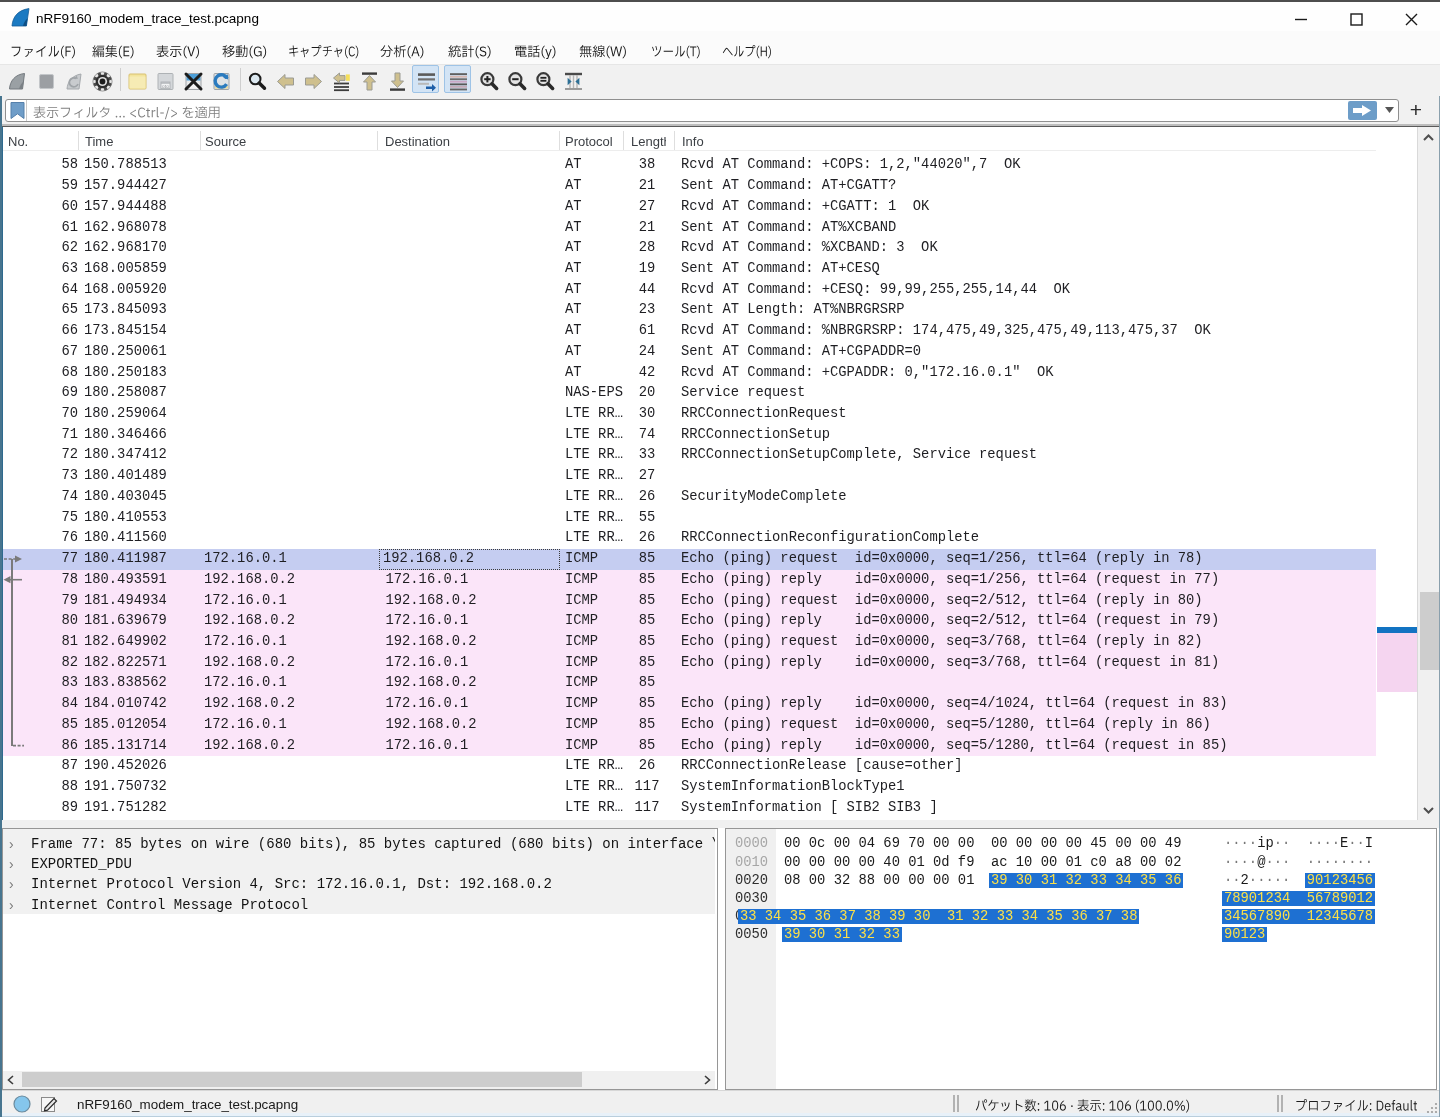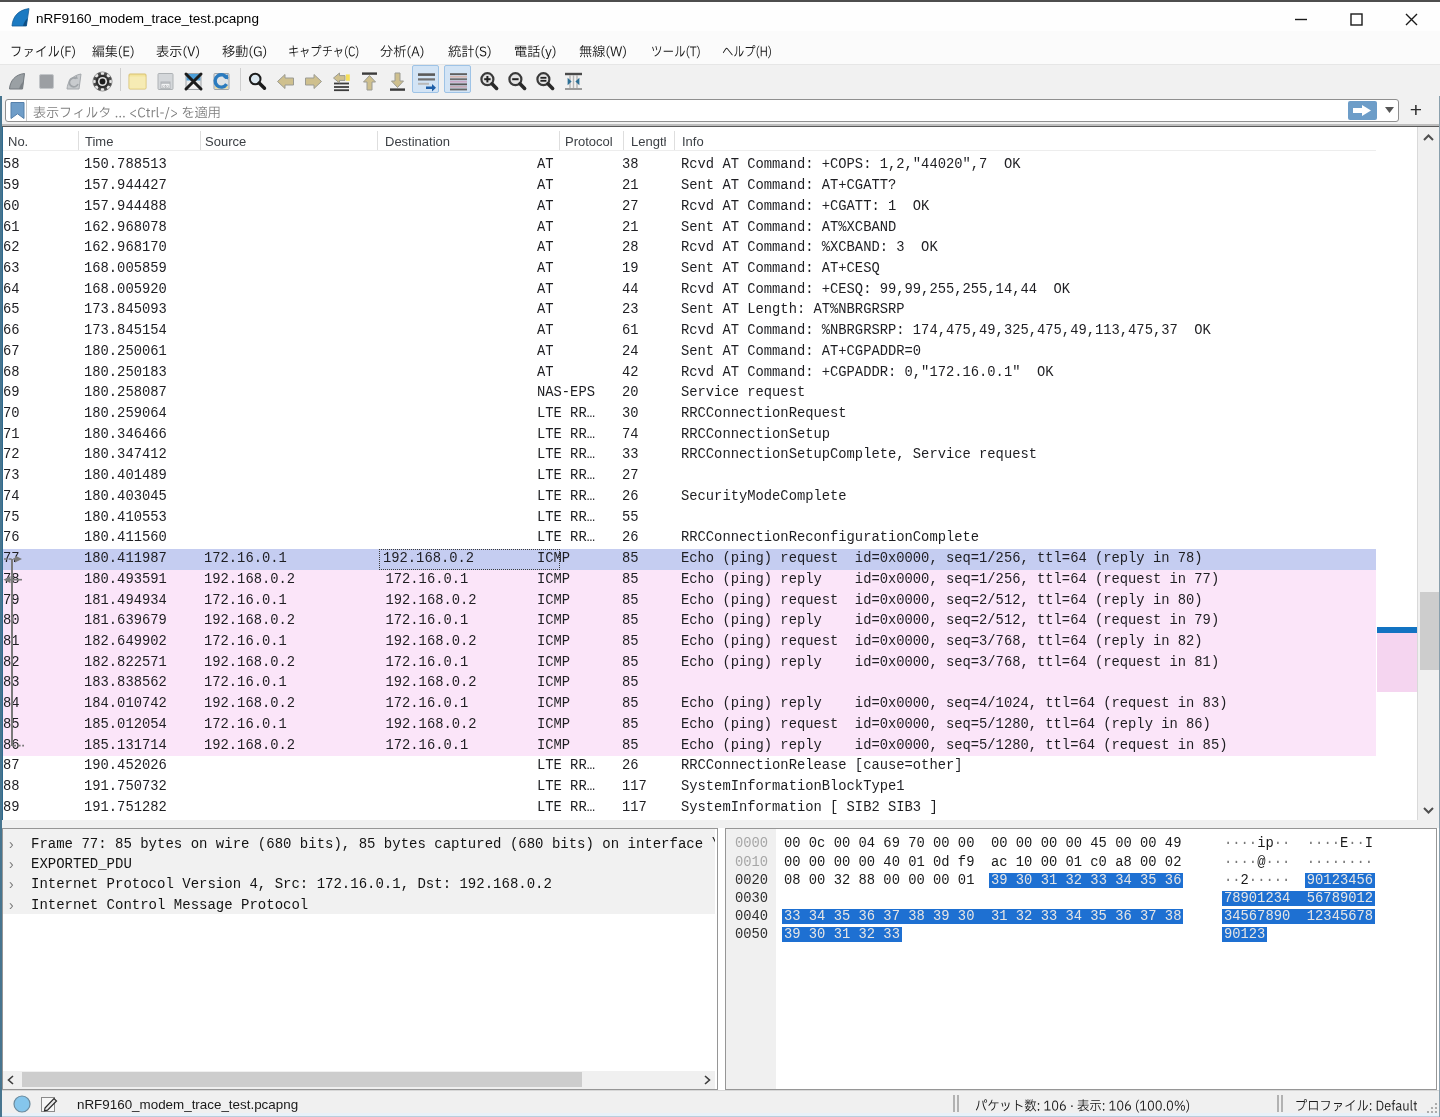--- a/index.html
+++ b/index.html
@@ -17,27 +17,27 @@
 #seam2{position:absolute;left:0;top:126px;width:1440px;height:1px;background:#5a5a5a}
 #plist{position:absolute;left:0;top:127px;width:1440px;height:693px;background:#fff}
 #plborder{position:absolute;left:0;top:0;width:3px;height:693px;background:#2f6a8e}
 .hcell{position:absolute;top:7px;font-size:13px;color:#3b3f44}
 .hsep{position:absolute;top:4px;width:1px;height:19px;background:#dedede}
 #phead{position:absolute;left:0;top:0;width:1421px;height:24px;background:#fff;border-bottom:1px solid #ededed}
 .prow{position:absolute;left:3px;width:1373px;height:20.74px;font-family:"Liberation Mono",monospace;font-size:13.8px;line-height:20.74px;color:#1e1e22;white-space:pre}
 .prow.pink{background:#fbe5f9}
 .prow.sel{background:#c5cdf1}
 .c{position:absolute;top:0;height:20.74px;overflow:hidden}
-.no{left:0;width:75px;text-align:left}
+.no{left:0;width:75px;text-align:right}
 .tm{left:81px}
 .src{left:201px}
 .dst{left:382.5px;width:175px}
 .focuscell{outline:1px dotted #3c3c3c;outline-offset:-1px;left:376px;padding-left:4px;width:181px}
-.pr{left:534px}
-.ln{left:619px;width:50px;text-align:left}
+.pr{left:562px}
+.ln{left:619px;width:50px;text-align:center}
 .inf{left:678px;width:695px}
 #relline{position:absolute;left:11px;width:1.6px;background:#7a7a7a}
 #minimap{position:absolute;left:1376px;top:0;width:41px;height:693px;background:#fff}
 #mmsel{position:absolute;left:1377px;top:499.5px;width:40px;height:6px;background:#1273c2}
 #mmpink{position:absolute;left:1377px;top:505.5px;width:40px;height:59px;background:#f5d5f0}
 #vscroll{position:absolute;left:1417px;top:0;width:23px;height:693px;background:#f0f0f0;border-left:1px solid #d9d9d9}
 #vthumb{position:absolute;left:1419.5px;top:465px;width:19px;height:78px;background:#cdcdcd}
 #splitter{position:absolute;left:0;top:820px;width:1440px;height:8px;background:#f0f0f0}
 #dpane{position:absolute;left:2px;top:828px;width:716px;height:262px;background:#fff;border:1px solid #969696}
 #dshade{position:absolute;left:3px;top:829px;width:712px;height:85px;background:#f1f1f1}
@@ -46,21 +46,21 @@
 .dtx{position:absolute;left:28px;top:0;font-family:"Liberation Mono",monospace;font-size:14px;color:#131313}
 #dhsb{position:absolute;left:3px;top:1070.5px;width:712px;height:18px;background:#f0f0f0}
 #dhthumb{position:absolute;left:22px;top:1072px;width:560px;height:15px;background:#cdcdcd}
 #hpane{position:absolute;left:725px;top:828px;width:712px;height:262px;background:#fff;border:1px solid #969696}
 #hoffbg{position:absolute;left:726px;top:829px;width:50px;height:260px;background:#f0f0f0}
 .hxl{position:absolute;height:18.12px;line-height:18.12px;font-family:"Liberation Mono",monospace;font-size:13.8px;white-space:pre}
 .hxl.lo{color:#a6a6a6}
 .hxl.dk{color:#2e2e2e}
 .hxt{color:#1a1a1a}
 .gd{color:#777}
-.hsel{background:#1e70d2;color:#e5e5e5;box-shadow:2px 0 0 #1e70d2,-2px 0 0 #1e70d2}
+.hsel{background:#1e70d2;color:#fde047;box-shadow:2px 0 0 #1e70d2,-2px 0 0 #1e70d2}
 #sbar{position:absolute;left:0;top:1090px;width:1440px;height:27px;background:#f0f0f0;border-top:1px solid #d7d7d7}
 .ssep{position:absolute;top:1095px;width:1.5px;height:17px;background:#b2b2b2}
 #sfile{position:absolute;left:77px;top:1097px;font-size:13.4px;color:#1a1a1a}
 </style></head>
 <body>
 <div id="win">
   <div id="titlebar"></div>
   <svg style="position:absolute;left:10px;top:7px" width="21" height="21" viewBox="0 0 21 21">
       <path d="M2,19 C2.6,10 8,3 19,1.6 L16.4,19 Z" fill="#1b7ac2" stroke="#135c97" stroke-width="0.8"></path>
       <path d="M13,19 L16.4,19 L17.5,11.5 C15,13.5 13.6,16 13,19 Z" fill="#0d4f86"></path>
@@ -342,21 +342,21 @@
 <div class="hxl hxt" style="top:835.40px;left:1224px"><span class="gd">·</span><span class="gd">·</span><span class="gd">·</span><span class="gd">·</span>ip<span class="gd">·</span><span class="gd">·</span>  <span class="gd">·</span><span class="gd">·</span><span class="gd">·</span><span class="gd">·</span>E<span class="gd">·</span><span class="gd">·</span>I</div>
 <div class="hxl lo" style="top:853.52px;left:735px">0010</div>
 <div class="hxl hxt" style="top:853.52px;left:784px">00 00 00 00 40 01 0d f9  ac 10 00 01 c0 a8 00 02</div>
 <div class="hxl hxt" style="top:853.52px;left:1224px"><span class="gd">·</span><span class="gd">·</span><span class="gd">·</span><span class="gd">·</span>@<span class="gd">·</span><span class="gd">·</span><span class="gd">·</span>  <span class="gd">·</span><span class="gd">·</span><span class="gd">·</span><span class="gd">·</span><span class="gd">·</span><span class="gd">·</span><span class="gd">·</span><span class="gd">·</span></div>
 <div class="hxl dk" style="top:871.64px;left:735px">0020</div>
 <div class="hxl hxt" style="top:871.64px;left:784px">08 00 32 88 00 00 00 01  <span class="hsel">39 30 31 32 33 34 35 36</span></div>
 <div class="hxl hxt" style="top:871.64px;left:1224px"><span class="gd">·</span><span class="gd">·</span>2<span class="gd">·</span><span class="gd">·</span><span class="gd">·</span><span class="gd">·</span><span class="gd">·</span>  <span class="hsel">90123456</span></div>
 <div class="hxl dk" style="top:889.76px;left:735px">0030</div>
 <div class="hxl hxt" style="top:889.76px;left:1224px"><span class="hsel">78901234  56789012</span></div>
 <div class="hxl dk" style="top:907.88px;left:735px">0040</div>
-<div class="hxl hxt" style="top:907.88px;left:784px"><span class="hsel">33 34 35 36 37 38 39 30  31 32 33 34 35 36 37 38</span></div>
+<div class="hxl hxt" style="top:907.88px;left:740px"><span class="hsel">33 34 35 36 37 38 39 30  31 32 33 34 35 36 37 38</span></div>
 <div class="hxl hxt" style="top:907.88px;left:1224px"><span class="hsel">34567890  12345678</span></div>
 <div class="hxl dk" style="top:926.00px;left:735px">0050</div>
 <div class="hxl hxt" style="top:926.00px;left:784px"><span class="hsel">39 30 31 32 33</span></div>
 <div class="hxl hxt" style="top:926.00px;left:1224px"><span class="hsel">90123</span></div>
   <div id="sbar"></div>
   <div style="position:absolute;left:0;top:1112.5px;width:1440px;height:4.5px;background:#e8f1f9;border-bottom:1.5px solid #b9cedd"></div>
   <div style="position:absolute;left:0;top:96px;width:1.5px;height:1021px;background:#47758f"></div>
   <div style="position:absolute;left:1438.8px;top:96px;width:1.2px;height:1021px;background:#8aa0ad"></div>
   <svg style="position:absolute;left:13px;top:1095px" width="18" height="18">
       <circle cx="9" cy="9" r="8" fill="#85c6ec" stroke="#6a8a9d" stroke-width="1.2"></circle>

